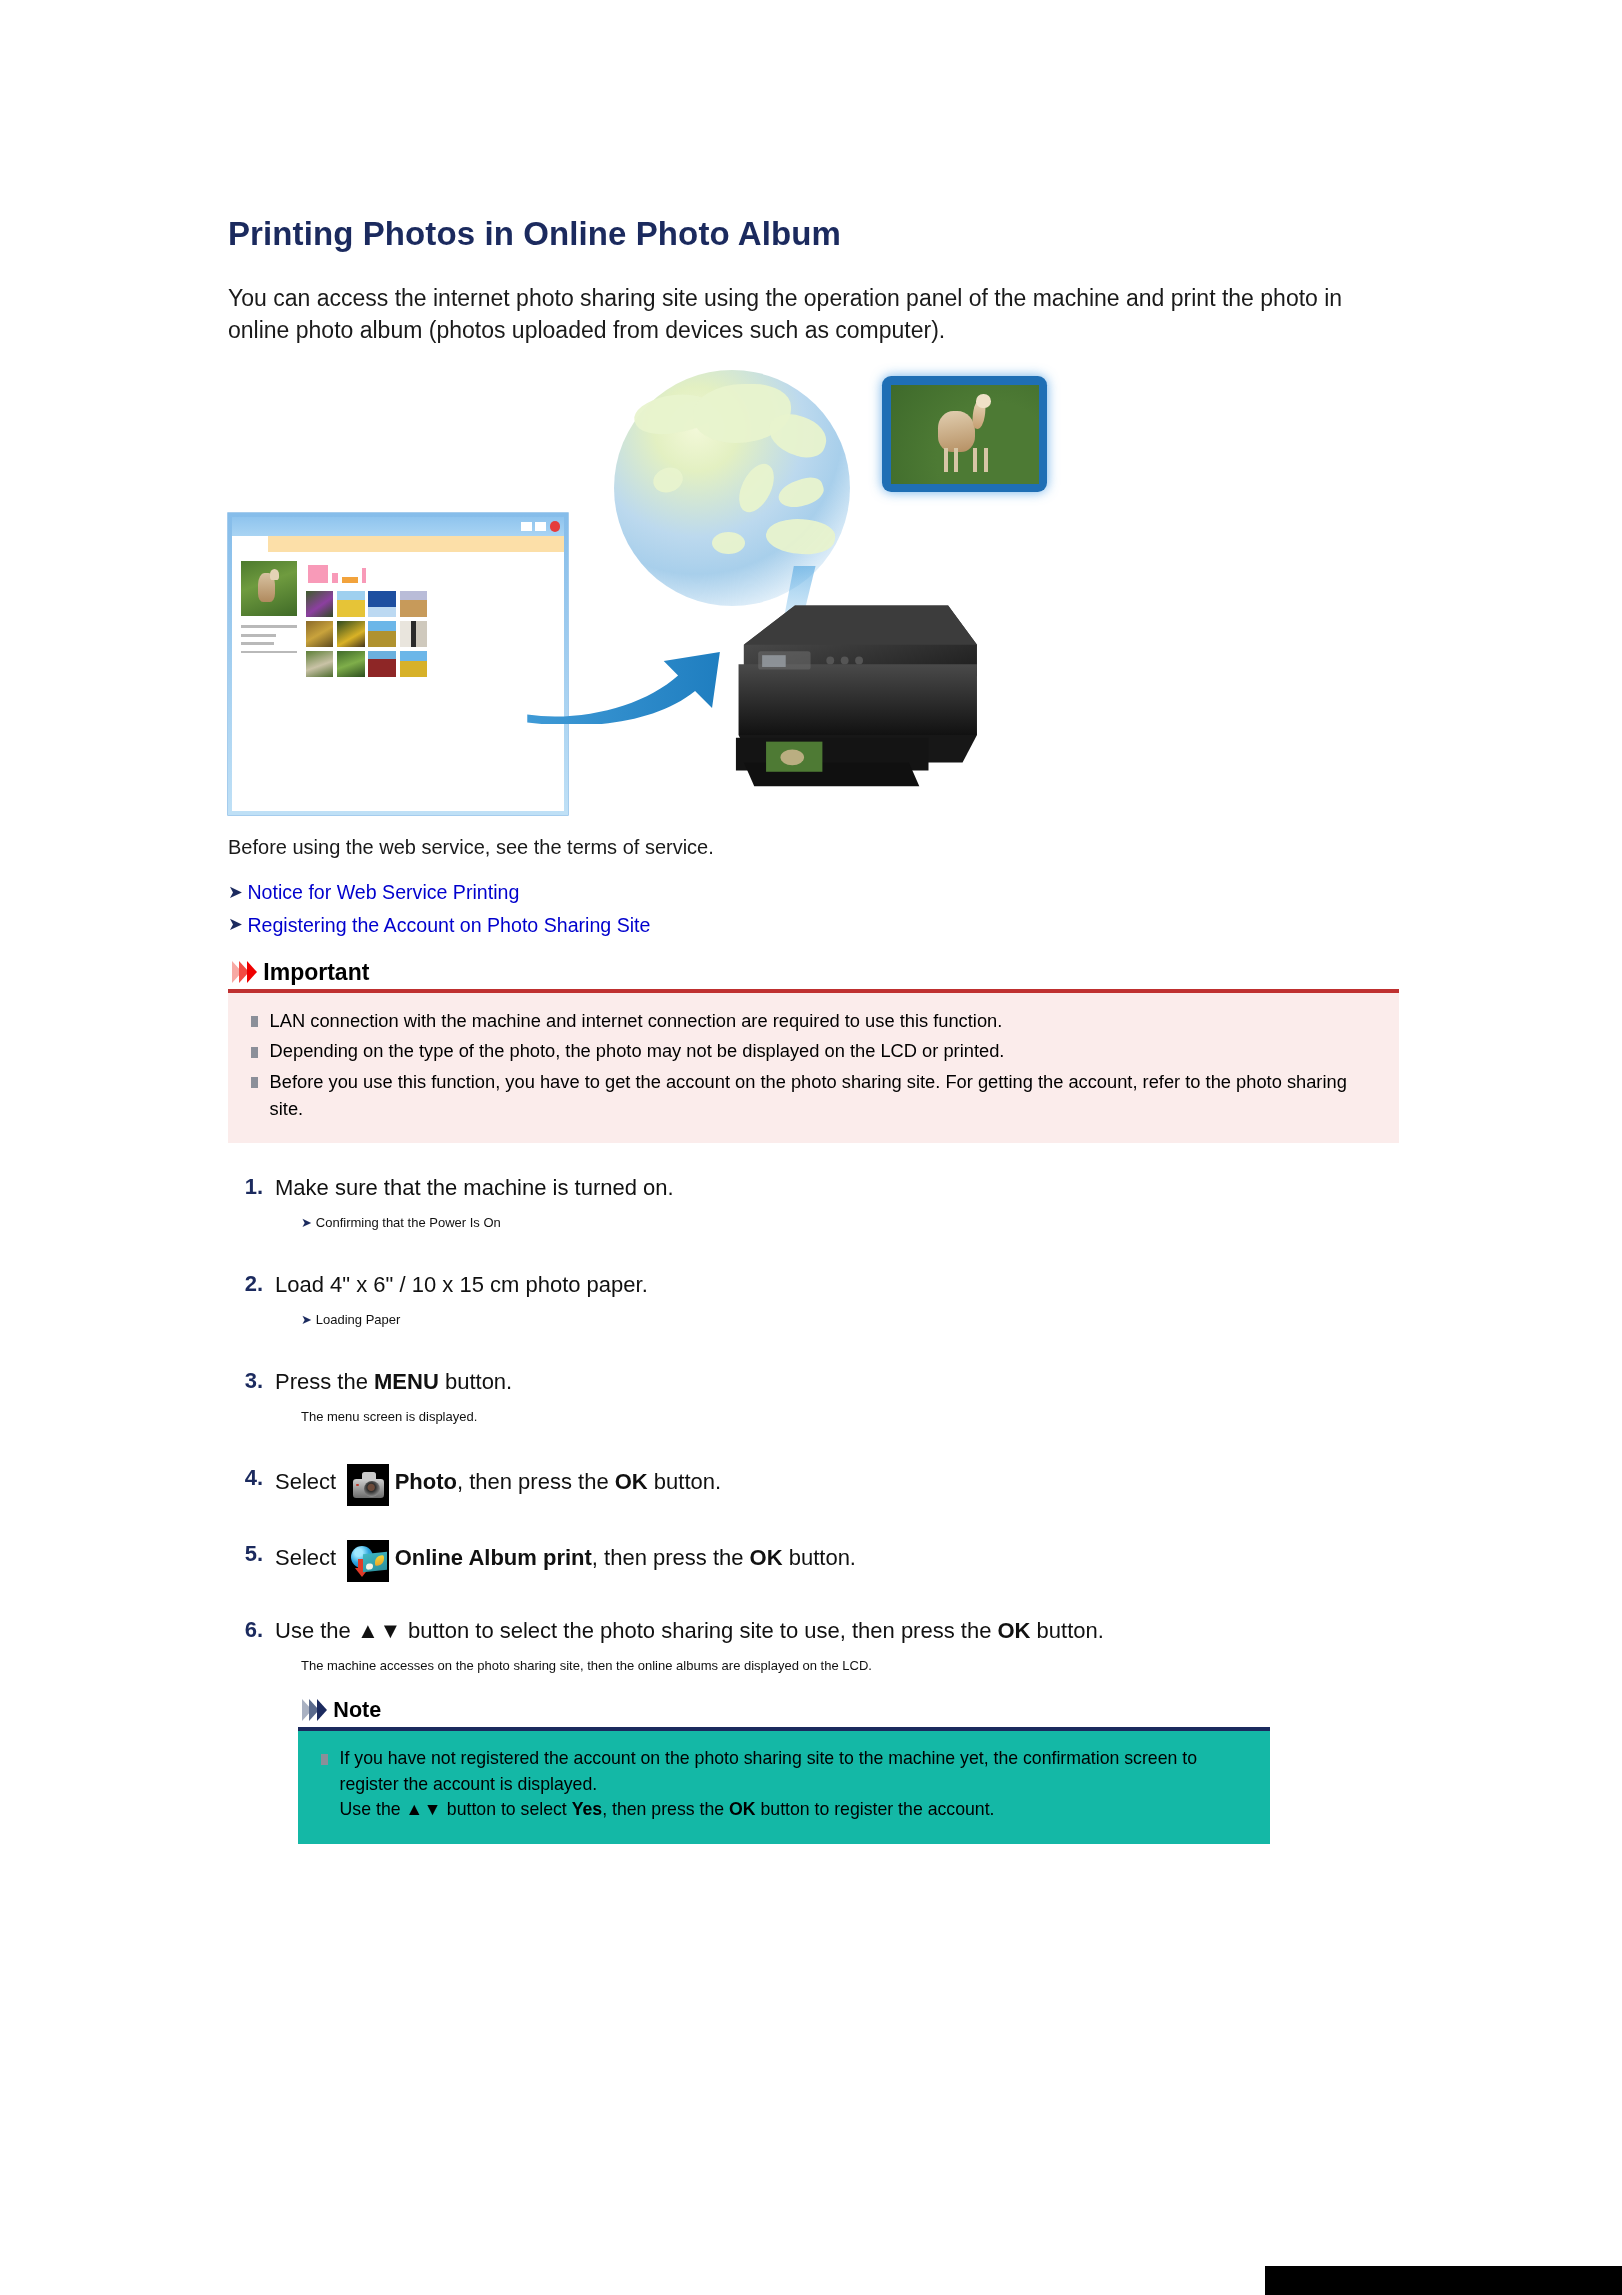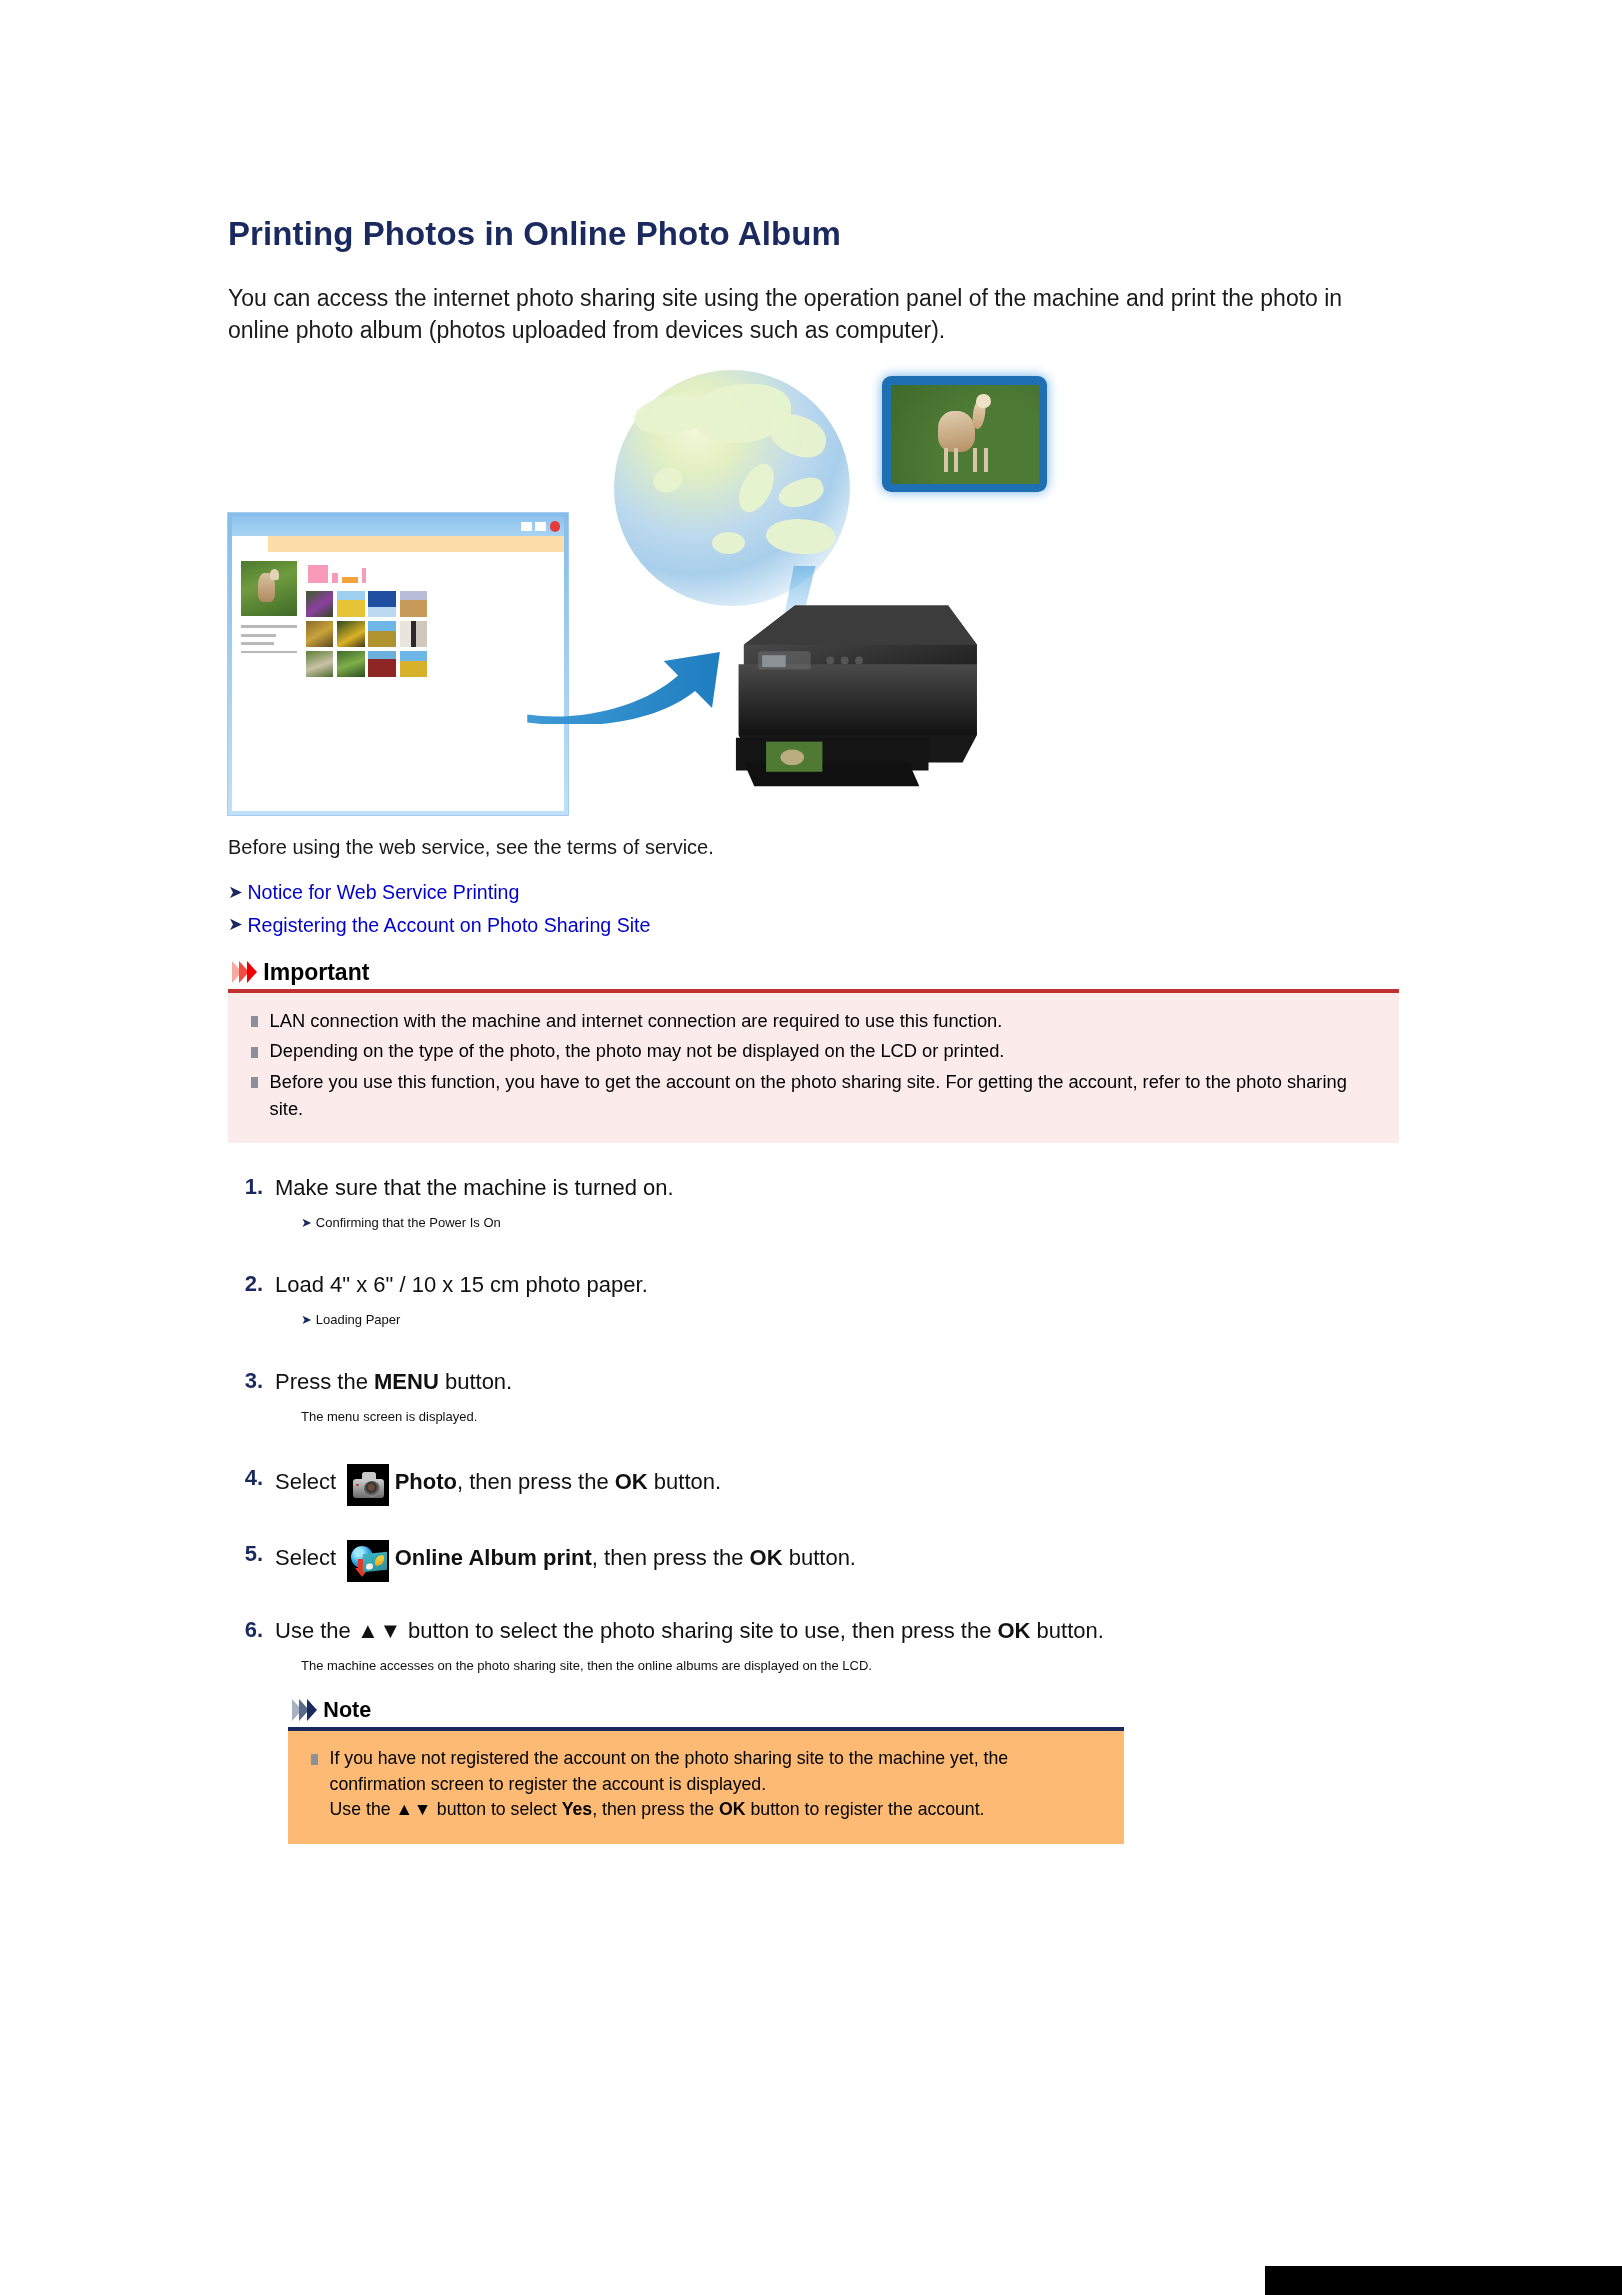--- a/index.html
+++ b/index.html
@@ -238,23 +238,23 @@
     width: 7.2px; height: 11px;
     background: #8b8f99;
   }
 
   .callout.important .rule { background: #bf3030; }
   .callout.important .body { background: #fbeceb; }
   .callout.important .chev.c1 { border-left-color: #f7a9a4; }
   .callout.important .chev.c2 { border-left-color: #f24b43; }
   .callout.important .chev.c3 { border-left-color: #ef0000; }
 
-  .callout.note { margin-left: 13px; width: 836px; }
+  .callout.note { margin-left: 23px; width: 972px; }
   .callout.note .rule { background: #1b2a5e; height: 3.9px; }
-  .callout.note .body { background: #fdba74; font-size: 17.7px; }
+  .callout.note .body { background: #14b8a6; font-size: 17.7px; }
   .callout.note .chev.c1 { border-left-color: #a9b1c2; }
   .callout.note .chev.c2 { border-left-color: #5a6a8c; }
   .callout.note .chev.c3 { border-left-color: #1b2a5e; }
   .callout.note .head .label { font-size: 21.6px; }
 
   
   .steps { margin-top: 30px; }
   .step { display: flex; margin-top: 38px; }
   .step:first-child { margin-top: 0; }
   .step .num {

